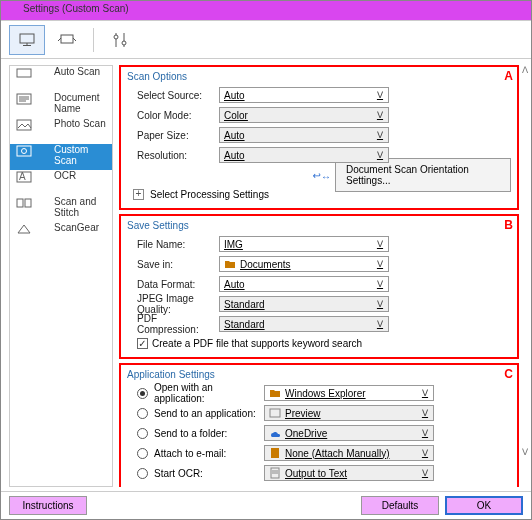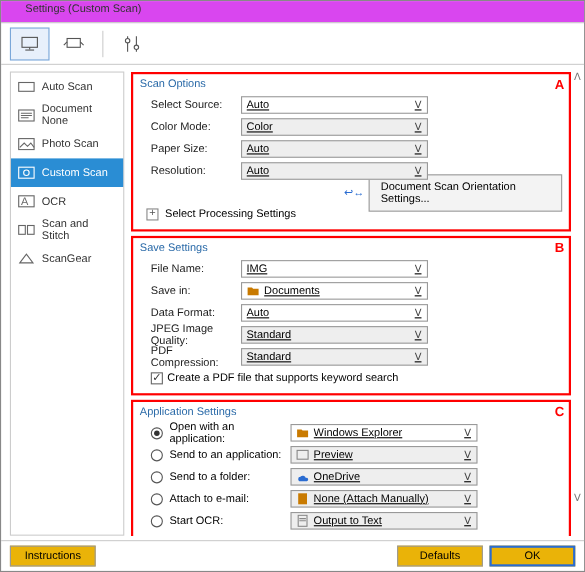--- a/index.html
+++ b/index.html
@@ -5,21 +5,21 @@
   * { box-sizing: border-box; font-family: "Segoe UI", Tahoma, sans-serif; font-size: 10px; }
   body { margin: 0; background: #fff; }
   .window { width: 532px; height: 520px; border: 1px solid #888; background: #fff; display: flex; flex-direction: column; }
   .titlebar { height: 20px; padding: 2px 22px; border-bottom: 1px solid #ccc; background: #d946ef; color: #333; }
   .toolbar { height: 38px; border-bottom: 1px solid #ccc; display: flex; align-items: center; padding: 0 8px; gap: 4px; }
   .toolbar .tbtn { width: 36px; height: 30px; border: 1px solid transparent; display: flex; align-items: center; justify-content: center; color: #555; }
   .toolbar .tbtn.active { border: 1px solid #7aa7d9; background: #e8f0fb; }
   .toolbar .divider { width: 1px; height: 24px; background: #ccc; margin: 0 4px; }
   .body { flex: 1; display: flex; padding: 6px 8px 4px 8px; gap: 6px; overflow: hidden; position: relative; }
   .sidebar { width: 104px; border: 1px solid #ccc; background: #fff; display: flex; flex-direction: column; }
-  .sideitem { height: 26px; display: flex; align-items: center; gap: 6px; padding: 0 6px; cursor: default; color: #333; }
+  .sideitem { height: 26px; display: flex; gap: 22px; padding: 0 6px; cursor: default; color: #333; }
   .sideitem .sicon { width: 16px; height: 14px; color: #666; display: flex; align-items: center; justify-content: center; }
   .sideitem.selected { background: #2a8dd4; color: #fff; }
   .sideitem.selected .sicon { color: #fff; }
   .main { flex: 1; display: flex; flex-direction: column; gap: 4px; position: relative; overflow: hidden; }
   .main-inner { flex: 1; overflow-y: auto; padding-right: 4px; }
   .section { border: 2px solid #f00; padding: 4px 6px 6px 6px; margin-bottom: 4px; position: relative; }
   .section-title { color: #2a6aa8; margin-bottom: 4px; }
   .row { display: flex; align-items: center; height: 18px; margin-bottom: 2px; }
   .row .lbl { width: 92px; padding-left: 10px; color: #222; }
   .row .ctrl { flex: 1; }
@@ -34,21 +34,21 @@
   .expander .box { width: 11px; height: 11px; border: 1px solid #888; display: flex; align-items: center; justify-content: center; font-size: 10px; line-height: 1; color: #555; }
   .check-row { display: flex; align-items: center; gap: 4px; padding-left: 10px; height: 16px; }
   .chk { width: 11px; height: 11px; border: 1px solid #666; display: flex; align-items: center; justify-content: center; font-size: 9px; color: #333; background: #fff; }
   .radio-row { display: flex; align-items: center; height: 18px; margin-bottom: 2px; }
   .radio-row .radio { width: 11px; height: 11px; border: 1px solid #555; border-radius: 50%; margin-left: 10px; margin-right: 6px; display: flex; align-items: center; justify-content: center; background: #fff; }
   .radio-row .radio.sel::after { content: ""; width: 5px; height: 5px; background: #333; border-radius: 50%; }
   .radio-row .rlbl { width: 110px; }
   .section .badge { position: absolute; top: 2px; right: 4px; color: #f00; font-weight: bold; font-size: 12px; }
   .footer { height: 28px; border-top: 1px solid #ccc; display: flex; align-items: center; padding: 0 8px; gap: 6px; }
   .footer .spacer { flex: 1; }
-  .footer .fbtn { width: 78px; height: 19px; border: 1px solid #999; background: #eab308; display: flex; align-items: center; justify-content: center; }
+  .footer .fbtn { width: 78px; height: 19px; border: 1px solid #999; background: #f0abfc; display: flex; align-items: center; justify-content: center; }
   .footer .fbtn.primary { border: 2px solid #2a6cd1; }
   .smallicon { width:12px; height:12px; color:#c97a00; }
   .vscroll-hint { position: absolute; right: 2px; top: 6px; bottom: 34px; width: 8px; display: flex; flex-direction: column; justify-content: space-between; color:#777; pointer-events: none; }
   .vscroll-hint span { font-size: 9px; text-align: center; }
 </style>
 </head>
 <body>
 
 <div class="window">
 
@@ -92,21 +92,21 @@
       </div>
       <div class="sideitem">
         <span class="sicon">
             <svg width="16" height="12" viewBox="0 0 16 12">
               <rect x="1" y="1" width="14" height="10" fill="none" stroke="currentColor"></rect>
               <line x1="3" y1="4" x2="13" y2="4" stroke="currentColor"></line>
               <line x1="3" y1="6" x2="13" y2="6" stroke="currentColor"></line>
               <line x1="3" y1="8" x2="10" y2="8" stroke="currentColor"></line>
             </svg>
           </span>
-        <span>Document None</span>
+        <span>Document Name</span>
       </div>
       <div class="sideitem">
         <span class="sicon">
             <svg width="16" height="12" viewBox="0 0 16 12">
               <rect x="1" y="1" width="14" height="10" fill="none" stroke="currentColor"></rect>
               <polyline points="2,9 6,5 9,8 12,5 15,9" fill="none" stroke="currentColor"></polyline>
             </svg>
           </span>
         <span>Photo Scan</span>
       </div>

